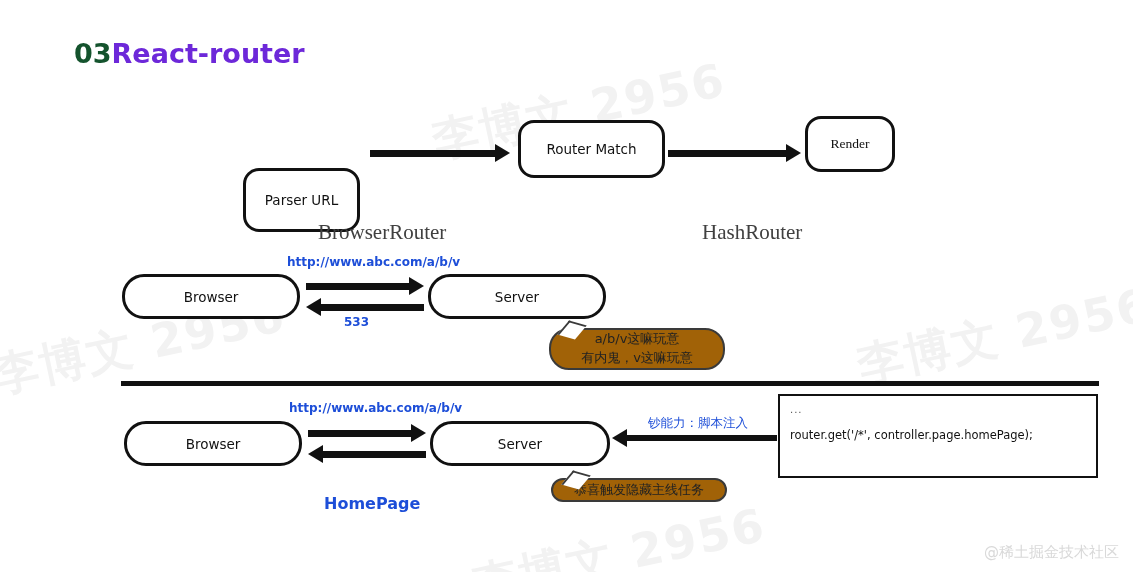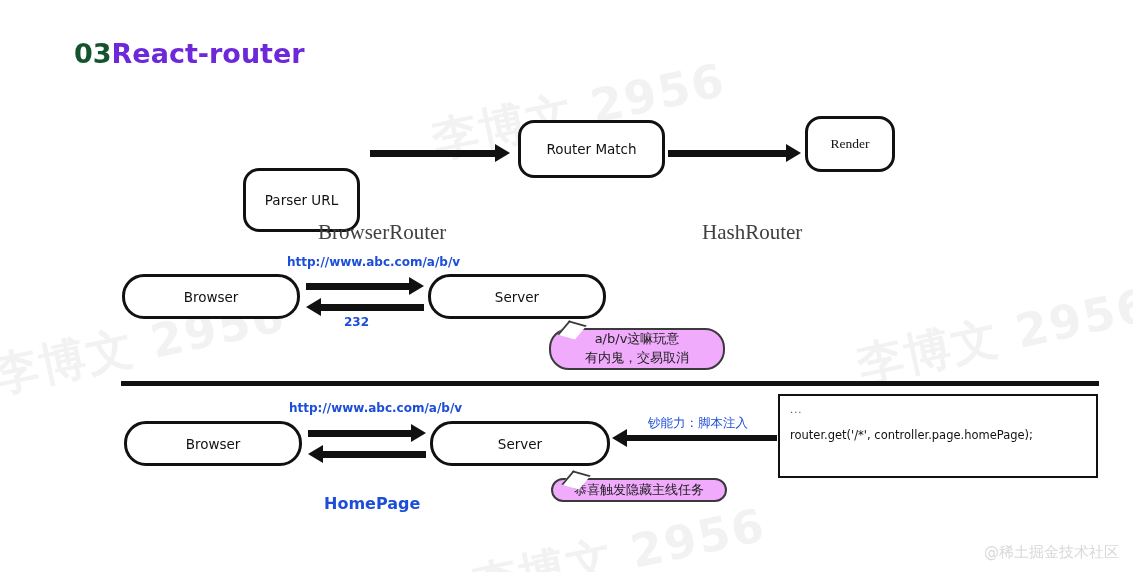--- a/index.html
+++ b/index.html
@@ -126,21 +126,21 @@
     position: absolute;
     background: #111111;
     height: 5px;
   }
 
   
   .bubble {
     position: absolute;
     border: 2px solid #3a3a3a;
     border-radius: 20px;
-    background: #f0abfc;
+    background: #a16207;
     display: flex;
     flex-direction: column;
     align-items: center;
     justify-content: center;
     font-size: 13px;
     color: #222222;
     line-height: 1.45;
     font-family: "DejaVu Sans", sans-serif;
     box-sizing: border-box;
     text-align: center;
@@ -219,30 +219,30 @@
   <div class="arrow right" style="left:306px; top:286px; width:118px;">
     <span class="shaft" style="width:105px;"></span>
     <span class="head"></span>
   </div>
 
   <div class="arrow left" style="left:306px; top:307px; width:118px;">
     <span class="shaft" style="left:13px; width:105px;"></span>
     <span class="head"></span>
   </div>
 
-  <div class="label" style="left:344px; top:315px; font-size:12px; font-weight:600;">232</div>
+  <div class="label" style="left:344px; top:315px; font-size:12px; font-weight:600;">533</div>
 
   <div class="node pill" style="left:428px; top:274px; width:178px; height:45px;">
     <span>Server</span>
   </div>
 
   <div class="bubble" style="left:549px; top:328px; width:176px; height:42px;">
     <span class="tail" style="left:12px; top:-9px;"></span>
     <span>a/b/v这嘛玩意</span>
-    <span>有内鬼，交易取消</span>
+    <span>有内鬼，v这嘛玩意</span>
   </div>
 
   <div class="divider" style="left:121px; top:381px; width:978px;"></div>
 
   <div class="label" style="left:289px; top:401px; font-size:12px; font-weight:600;">http://www.abc.com/a/b/v</div>
 
   <div class="node pill" style="left:124px; top:421px; width:178px; height:45px;">
     <span>Browser</span>
   </div>
 

